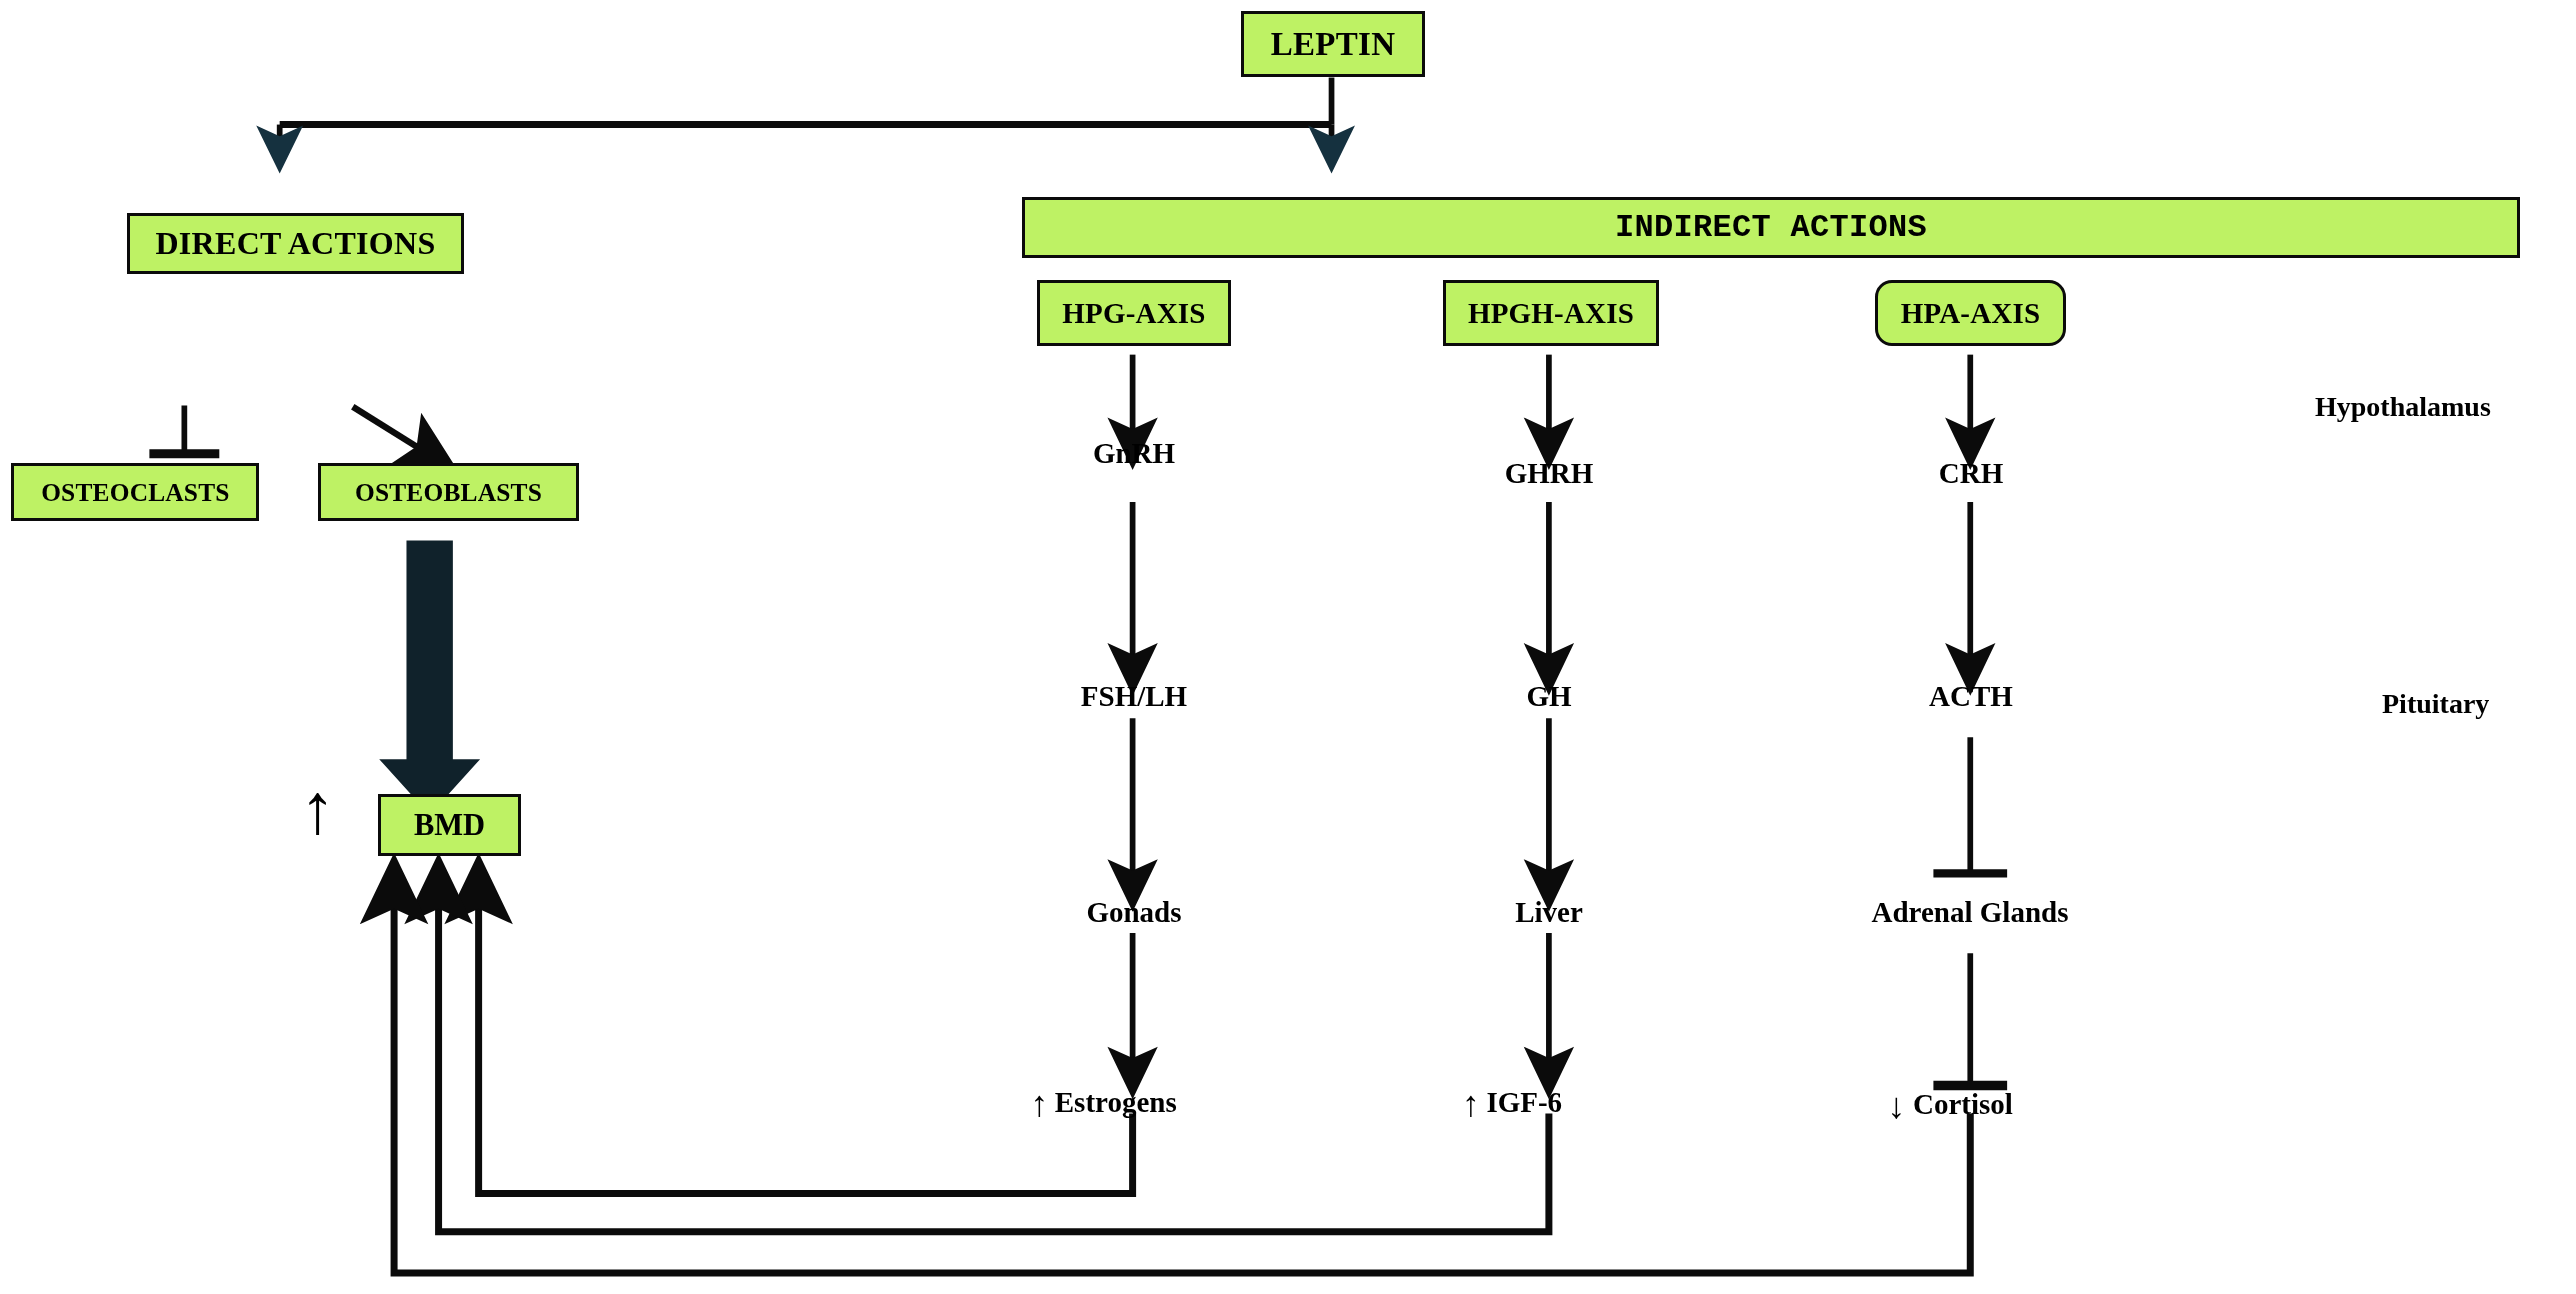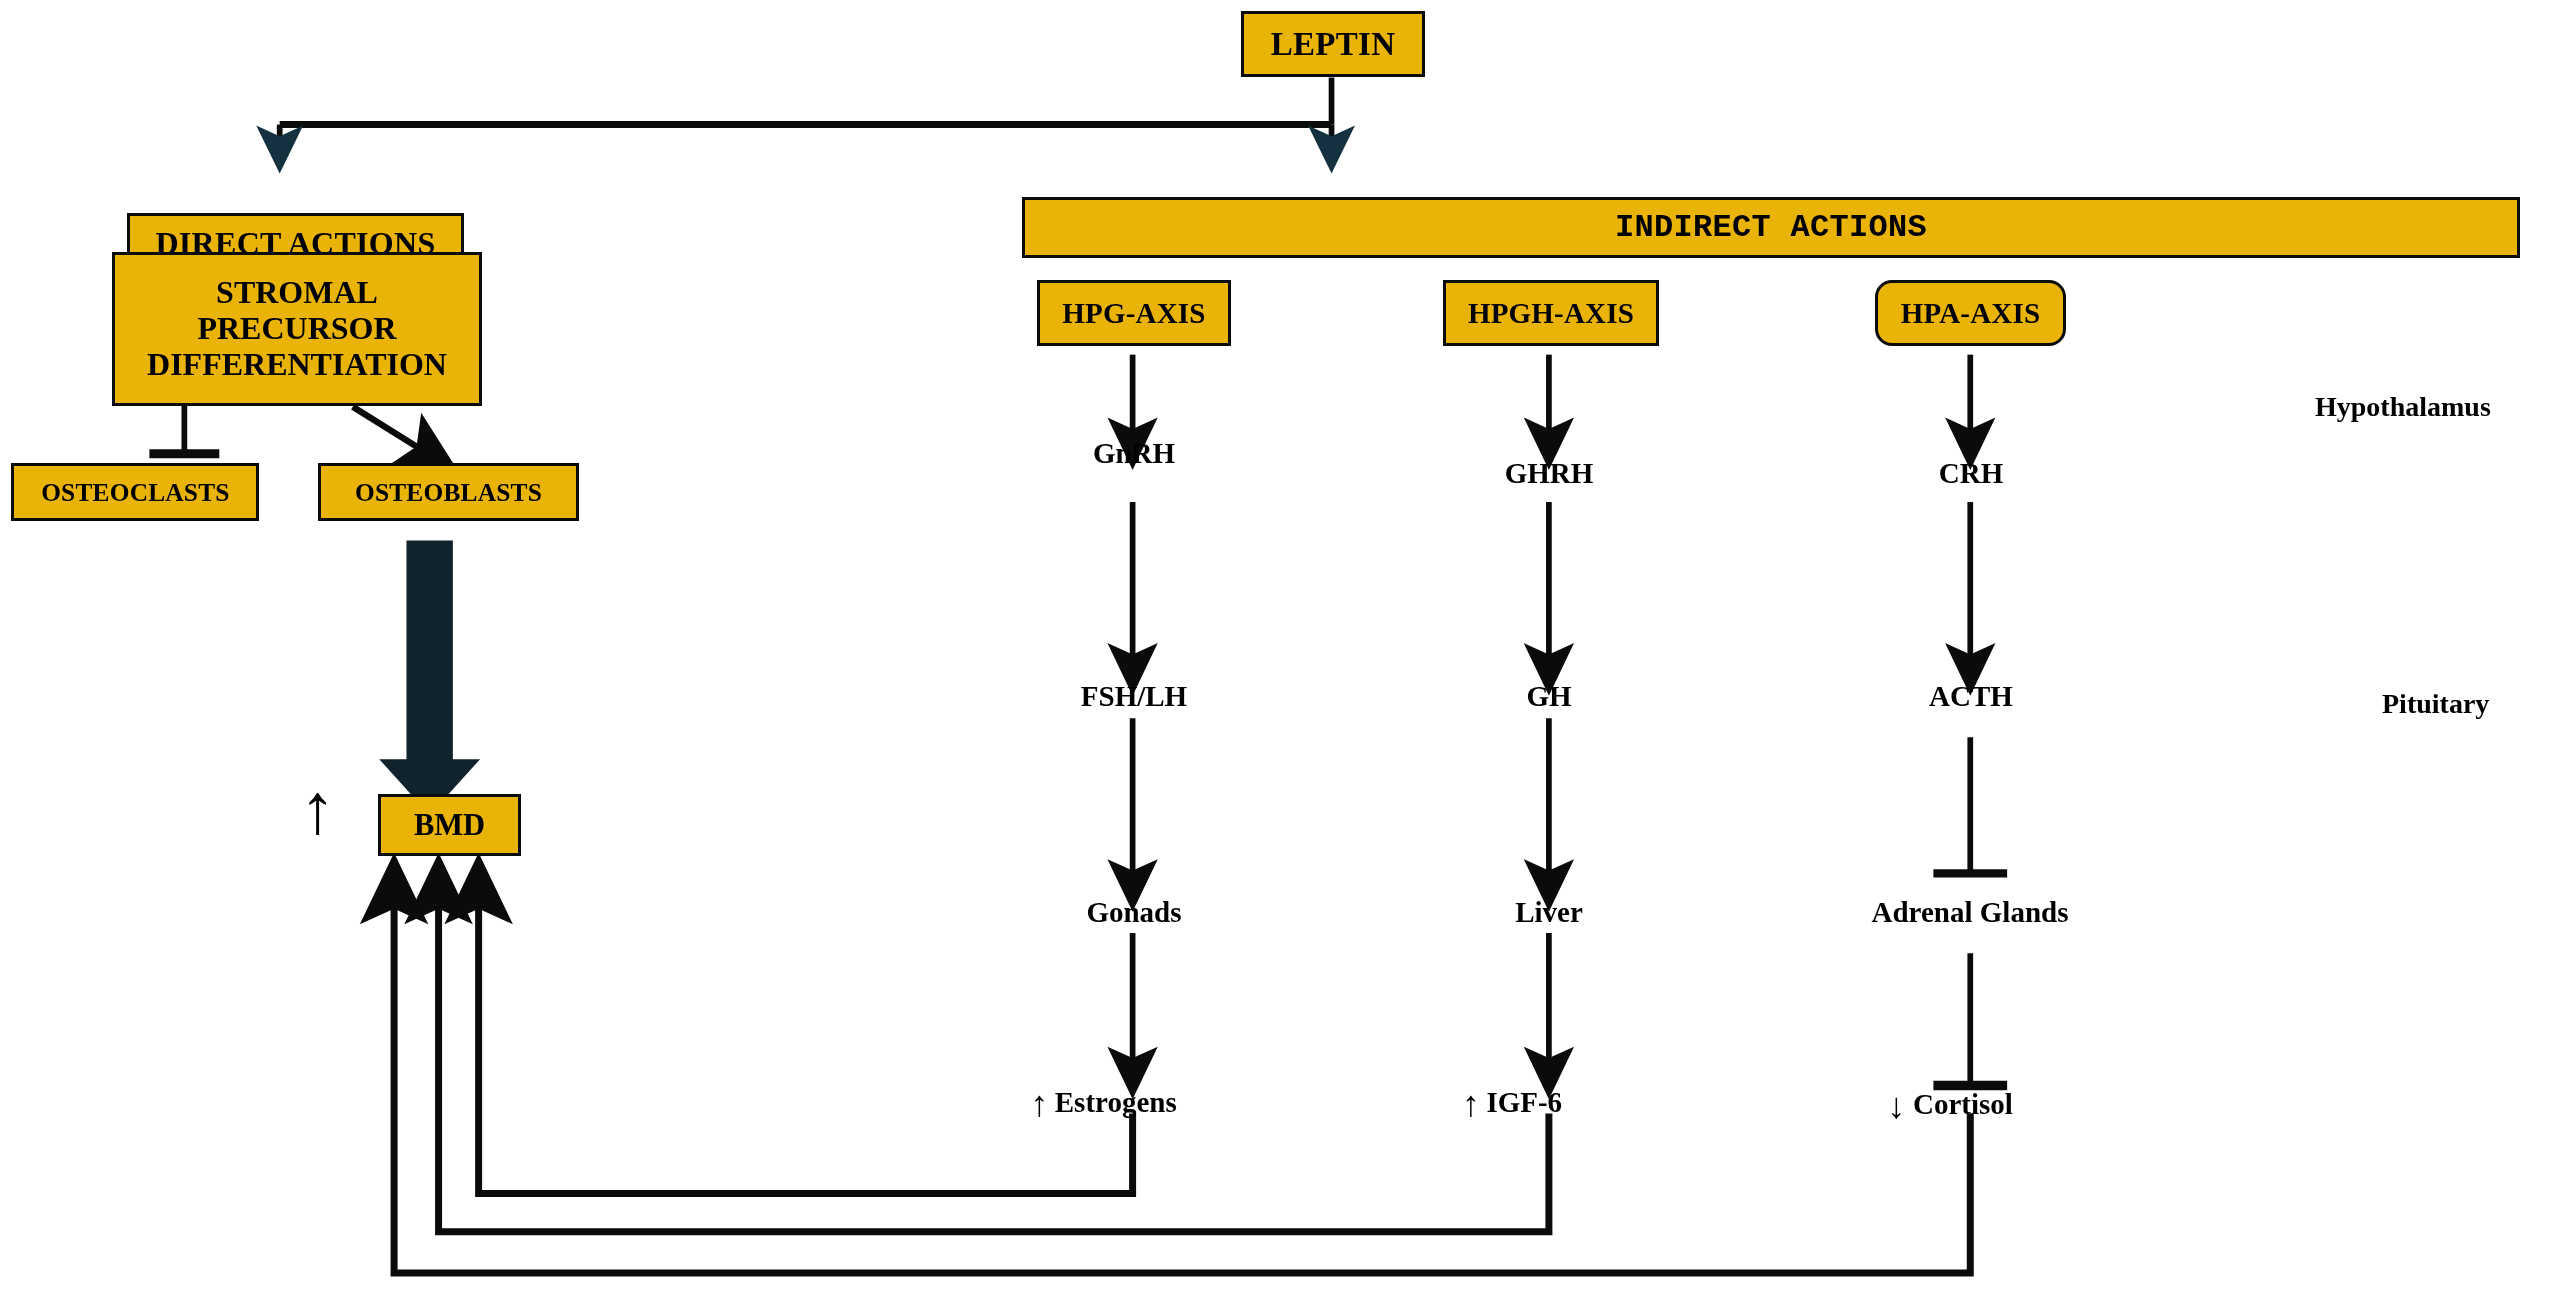--- a/index.html
+++ b/index.html
@@ -3,21 +3,21 @@
 <meta charset="utf-8">
 <title>Leptin Bone Metabolism Diagram</title>
 <style>
   html,body{margin:0;padding:0;background:#ffffff;}
   body{font-family:"Liberation Serif",serif;color:#000;}
   #stage{position:relative;width:2576px;height:1294px;background:#fff;overflow:hidden;}
   #svg-layer{position:absolute;left:0;top:0;width:2576px;height:1294px;}
 
   .node{position:absolute;box-sizing:border-box;display:flex;align-items:center;justify-content:center;
         text-align:center;font-weight:bold;color:#000;line-height:1.12;}
-  .boxed{border:3.2px solid #0b0b0b;background:#eab308;}
+  .boxed{border:3.2px solid #0b0b0b;background:#bef264;}
   .plain{background:transparent;}
   .lbl{white-space:nowrap;}
   .multi{white-space:normal;}
 
   
   .f-leptin{font-size:33px;letter-spacing:0.3px;}
   .f-section{font-size:32px;letter-spacing:0.3px;margin-top:40px;}
   .f-stromal{font-size:32px;}
   .f-cell{font-size:25.4px;letter-spacing:0.2px;}
   .f-axis{font-size:29px;letter-spacing:0.2px;}
@@ -107,25 +107,20 @@
   </div>
 
   <div class="node boxed f-section lbl" style="left:127px;top:173px;width:337px;height:61px;">
     <span>DIRECT ACTIONS</span>
   </div>
 
   <div class="node boxed f-section lbl" style="left:1022px;top:157px;width:1498px;height:61px;font-family:Liberation Mono, monospace;">
     <span>INDIRECT ACTIONS</span>
   </div>
 
-  <div class="node boxed f-stromal multi" style="left:112px;top:252px;width:370px;height:154px;flex-direction:column;">
-    <span>STROMAL</span>
-    <span>PRECURSOR</span>
-    <span>DIFFERENTIATION</span>
-  </div>
 
   <div class="node boxed f-cell lbl" style="left:11.4px;top:463px;width:248px;height:58px;">
     <span>OSTEOCLASTS</span>
   </div>
 
   <div class="node boxed f-cell lbl" style="left:318px;top:463px;width:261px;height:58px;">
     <span>OSTEOBLASTS</span>
   </div>
 
   <div class="arrowchar" style="left:300px;top:774px;font-size:71px;">

